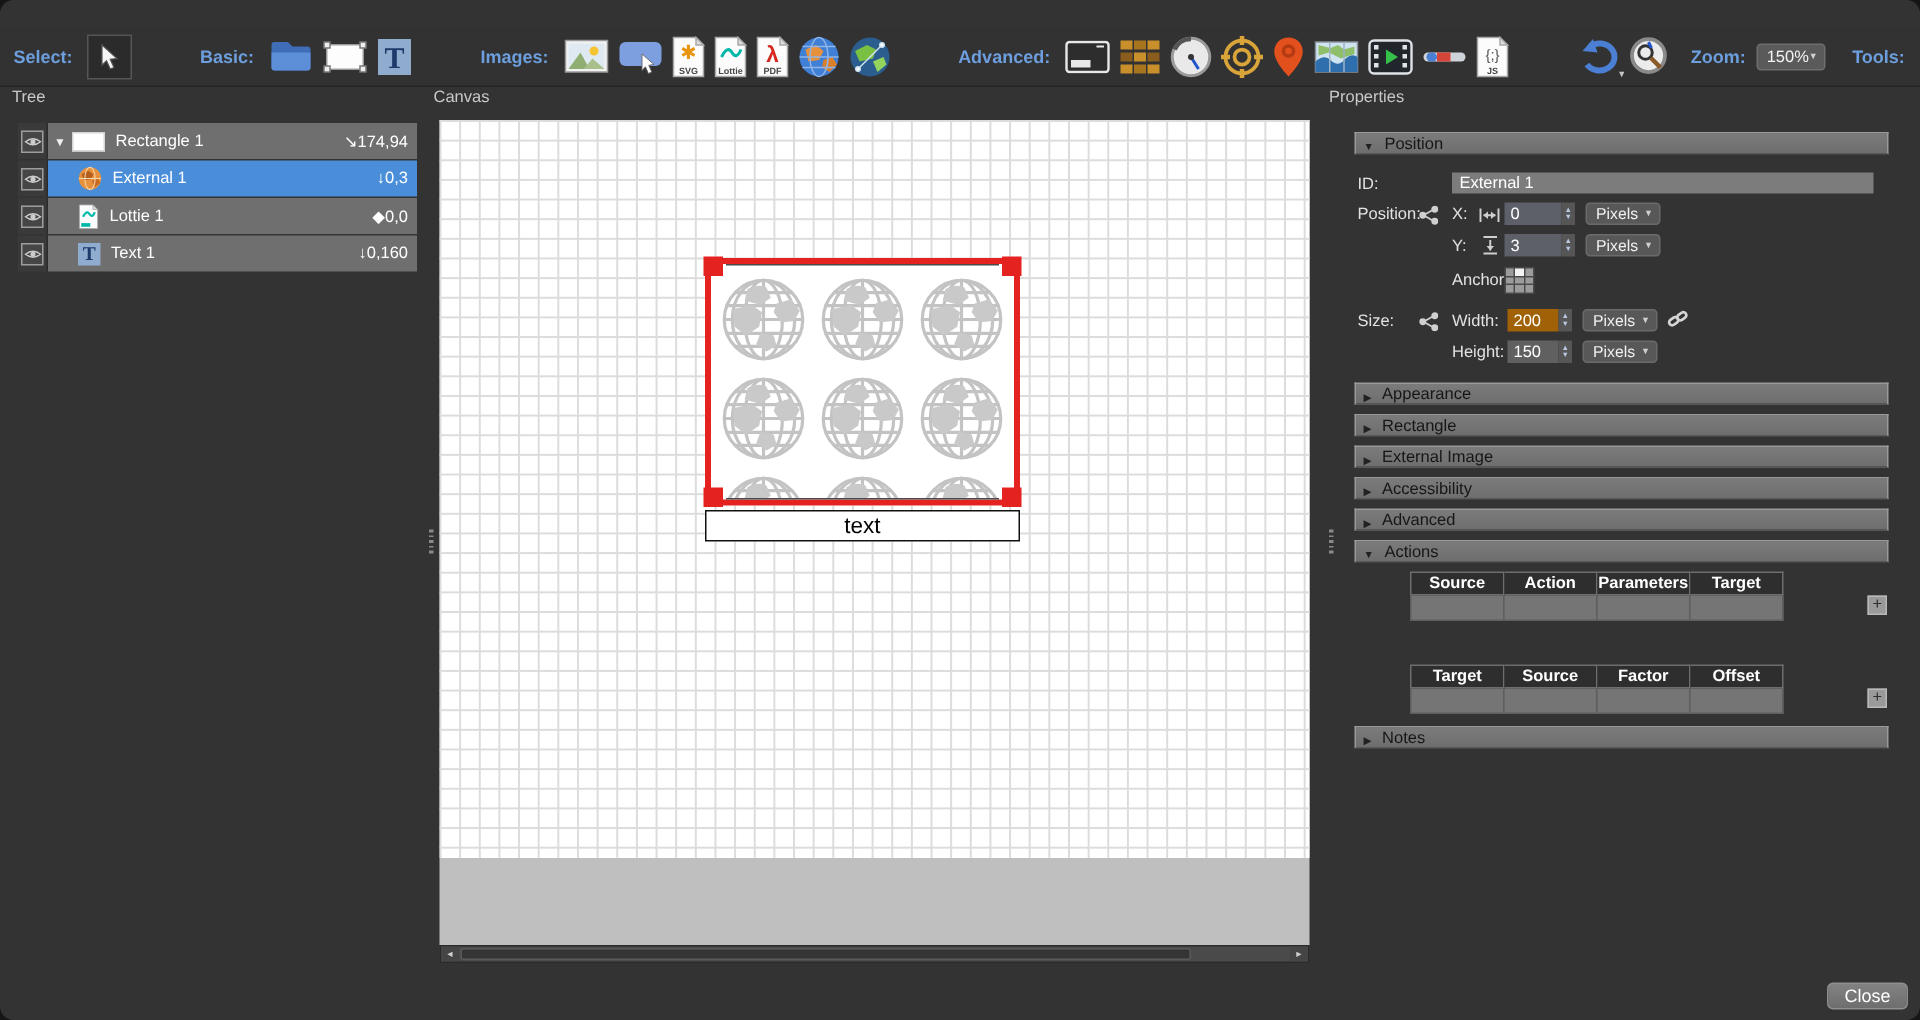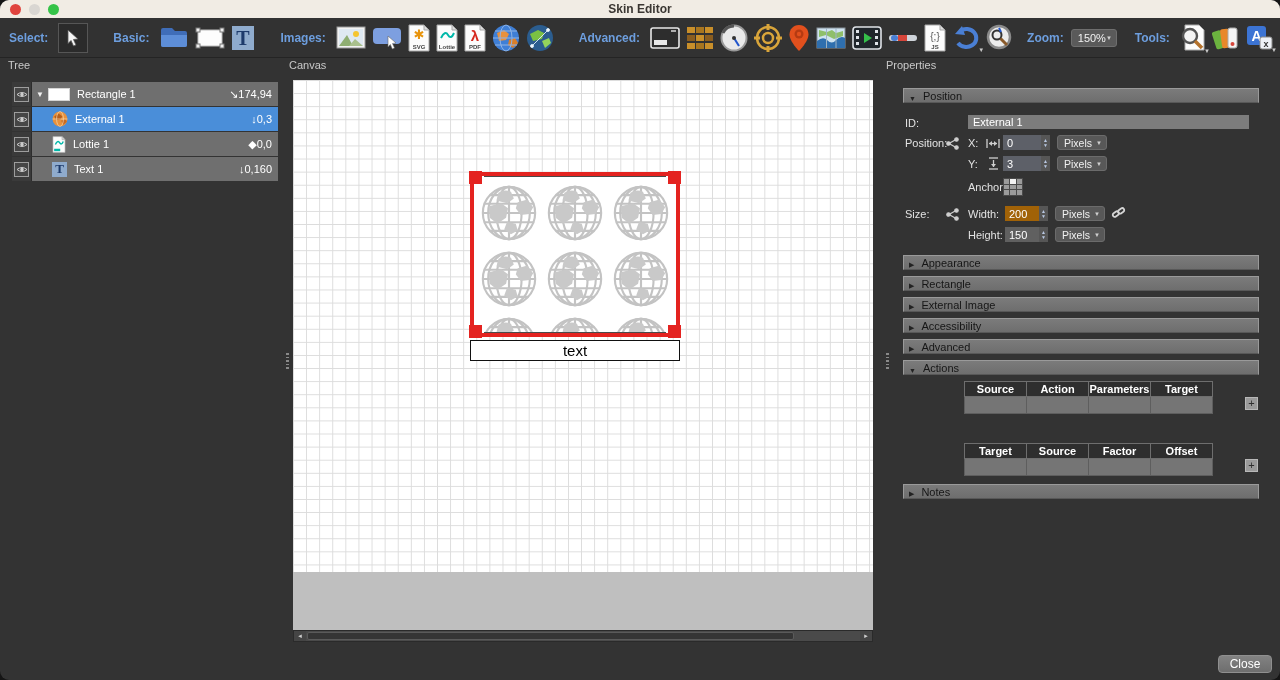--- a/index.html
+++ b/index.html
@@ -9,21 +9,21 @@
   
   .titlebar{position:absolute;left:0;top:0;width:100%;height:18px;background:#f1ece4;display:flex;align-items:center;}
   .traffic{display:flex;gap:8px;margin-left:10px;z-index:2;}
   .light{width:11px;height:11px;border-radius:50%;}
   .light.red{background:#e0443e;}
   .light.yellow{background:#d9d6d2;}
   .light.green{background:#35c348;}
   .wintitle{position:absolute;left:0;right:0;text-align:center;font-size:12px;font-weight:bold;color:#3b3733;}
 
   
-  .toolbar{position:absolute;left:0;top:18px;width:100%;height:40px;background:#323232;border-bottom:1px solid #242424;display:flex;align-items:center;padding:0 9px;}
+  .toolbar{position:absolute;left:0;top:18px;width:100%;height:40px;background:#323232;border-bottom:1px solid #242424;display:flex;align-items:center;padding:0 9px;gap:20px;}
   .tblabel{color:#6d9ede;font-weight:bold;font-size:12px;margin-right:7px;white-space:nowrap;}
   .grp{display:flex;align-items:center;}
   .grp+.grp{margin-left:22px;}
   .tbtn{position:relative;display:flex;align-items:center;justify-content:center;margin:0 3px;}
   .selbtn{width:30px;height:30px;background:#2b2b2b;border:1px solid #565656;}
   .mini-arrow{position:absolute;right:-4px;bottom:-2px;font-size:6px;color:#c8c8c8;}
   .spacer{flex:1;}
   .zoomdd{width:46px;height:18px;background:#5a5a5a;border:1px solid #6e6e6e;border-radius:3px;color:#f2f2f2;font-size:11px;display:flex;align-items:center;padding:0 4px 0 6px;margin-right:4px;}
   .zoomdd .dda{margin-left:auto;font-size:6px;color:#d0d0d0;}
 
@@ -76,21 +76,21 @@
   .plabel{position:absolute;font-size:11px;color:#e2e2e2;white-space:nowrap;}
   .pfield{position:absolute;background:#7c7c7c;color:#fff;font-size:11px;display:flex;align-items:center;padding:0 5px;}
   .pinput{position:absolute;background:#5d6068;color:#fff;font-size:11px;display:flex;align-items:center;padding:0 4px;}
   .stepper{position:absolute;width:9px;height:15px;display:flex;flex-direction:column;align-items:center;justify-content:center;background:#565656;}
   .stepper span{font-size:5px;line-height:5px;color:#b9c8e2;}
   .dd{position:absolute;width:50px;height:15px;background:#585858;border:1px solid #6b6b6b;border-radius:3px;color:#f0f0f0;font-size:10.5px;display:flex;align-items:center;padding:0 4px 0 6px;}
   .dd .dda{margin-left:auto;font-size:6px;color:#cfcfcf;}
   .anchor-grid{position:absolute;left:1003px;top:178px;width:20px;height:18px;background:#4a4a4a;display:grid;grid-template-columns:repeat(3,1fr);gap:1px;padding:1px;}
   .anchor-grid i{background:#9b9b9b;}
   .anchor-grid i.on{background:#f2f2f2;}
-  .ptable{position:absolute;left:936px;width:277px;padding-left:28px;}
+  .ptable{position:absolute;left:912px;width:277px;padding-left:28px;}
   .ptable .thead{display:flex;height:16px;}
   .ptable .thead div{flex:1;background:#2e2e2e;border:1px solid #6e6e6e;border-left-width:0;color:#fff;font-weight:bold;font-size:11px;display:flex;align-items:center;justify-content:center;}
   .ptable .thead div:first-child{border-left-width:1px;}
   .ptable .trowe{display:flex;height:17px;}
   .ptable .trowe div{flex:1;background:#757575;border:1px solid #5e5e5e;border-left-width:0;border-top-width:0;}
   .ptable .trowe div:first-child{border-left-width:1px;}
   .addbtn{position:absolute;left:1245px;width:13px;height:13px;background:#9a9a9a;border:1px solid #b8b8b8;color:#2e2e2e;font-size:11px;line-height:10px;text-align:center;}
 
   
   .closebtn{position:absolute;left:1218px;top:655px;width:54px;height:18px;background:linear-gradient(#828282,#6e6e6e);border:1px solid #8f8f8f;border-radius:4px;color:#fff;font-size:12px;display:flex;align-items:center;justify-content:center;}
@@ -119,28 +119,20 @@
         <path d="M11 25 l13 -3 7 5 -2 10 -9 6 -8 -6 z"></path>
         <path d="M41 21 l10 -3 6 8 -4 7 -9 1 -5 -7 z"></path>
         <path d="M30 41 l9 2 2 7 -7 4 -7 -5 z"></path>
       </g>
     </g>
   </defs>
 </svg>
 
 <div id="window">
 
-  <div class="titlebar">
-    <div class="traffic">
-      <span class="light red"></span>
-      <span class="light yellow"></span>
-      <span class="light green"></span>
-    </div>
-    <div class="wintitle">Skin Editor</div>
-  </div>
 
   <div class="toolbar">
 
     <div class="grp">
       <span class="tblabel">Select:</span>
       <span class="tbtn selbtn">
         <span>
           <svg width="16" height="18" viewBox="0 0 16 18">
               <path d="M3 1 L13 10 L8.5 10.5 L11 16 L8.5 17 L6 11.5 L3 14.5 Z" fill="#f5f5f5" stroke="#555" stroke-width="0.8"></path>
             </svg>

